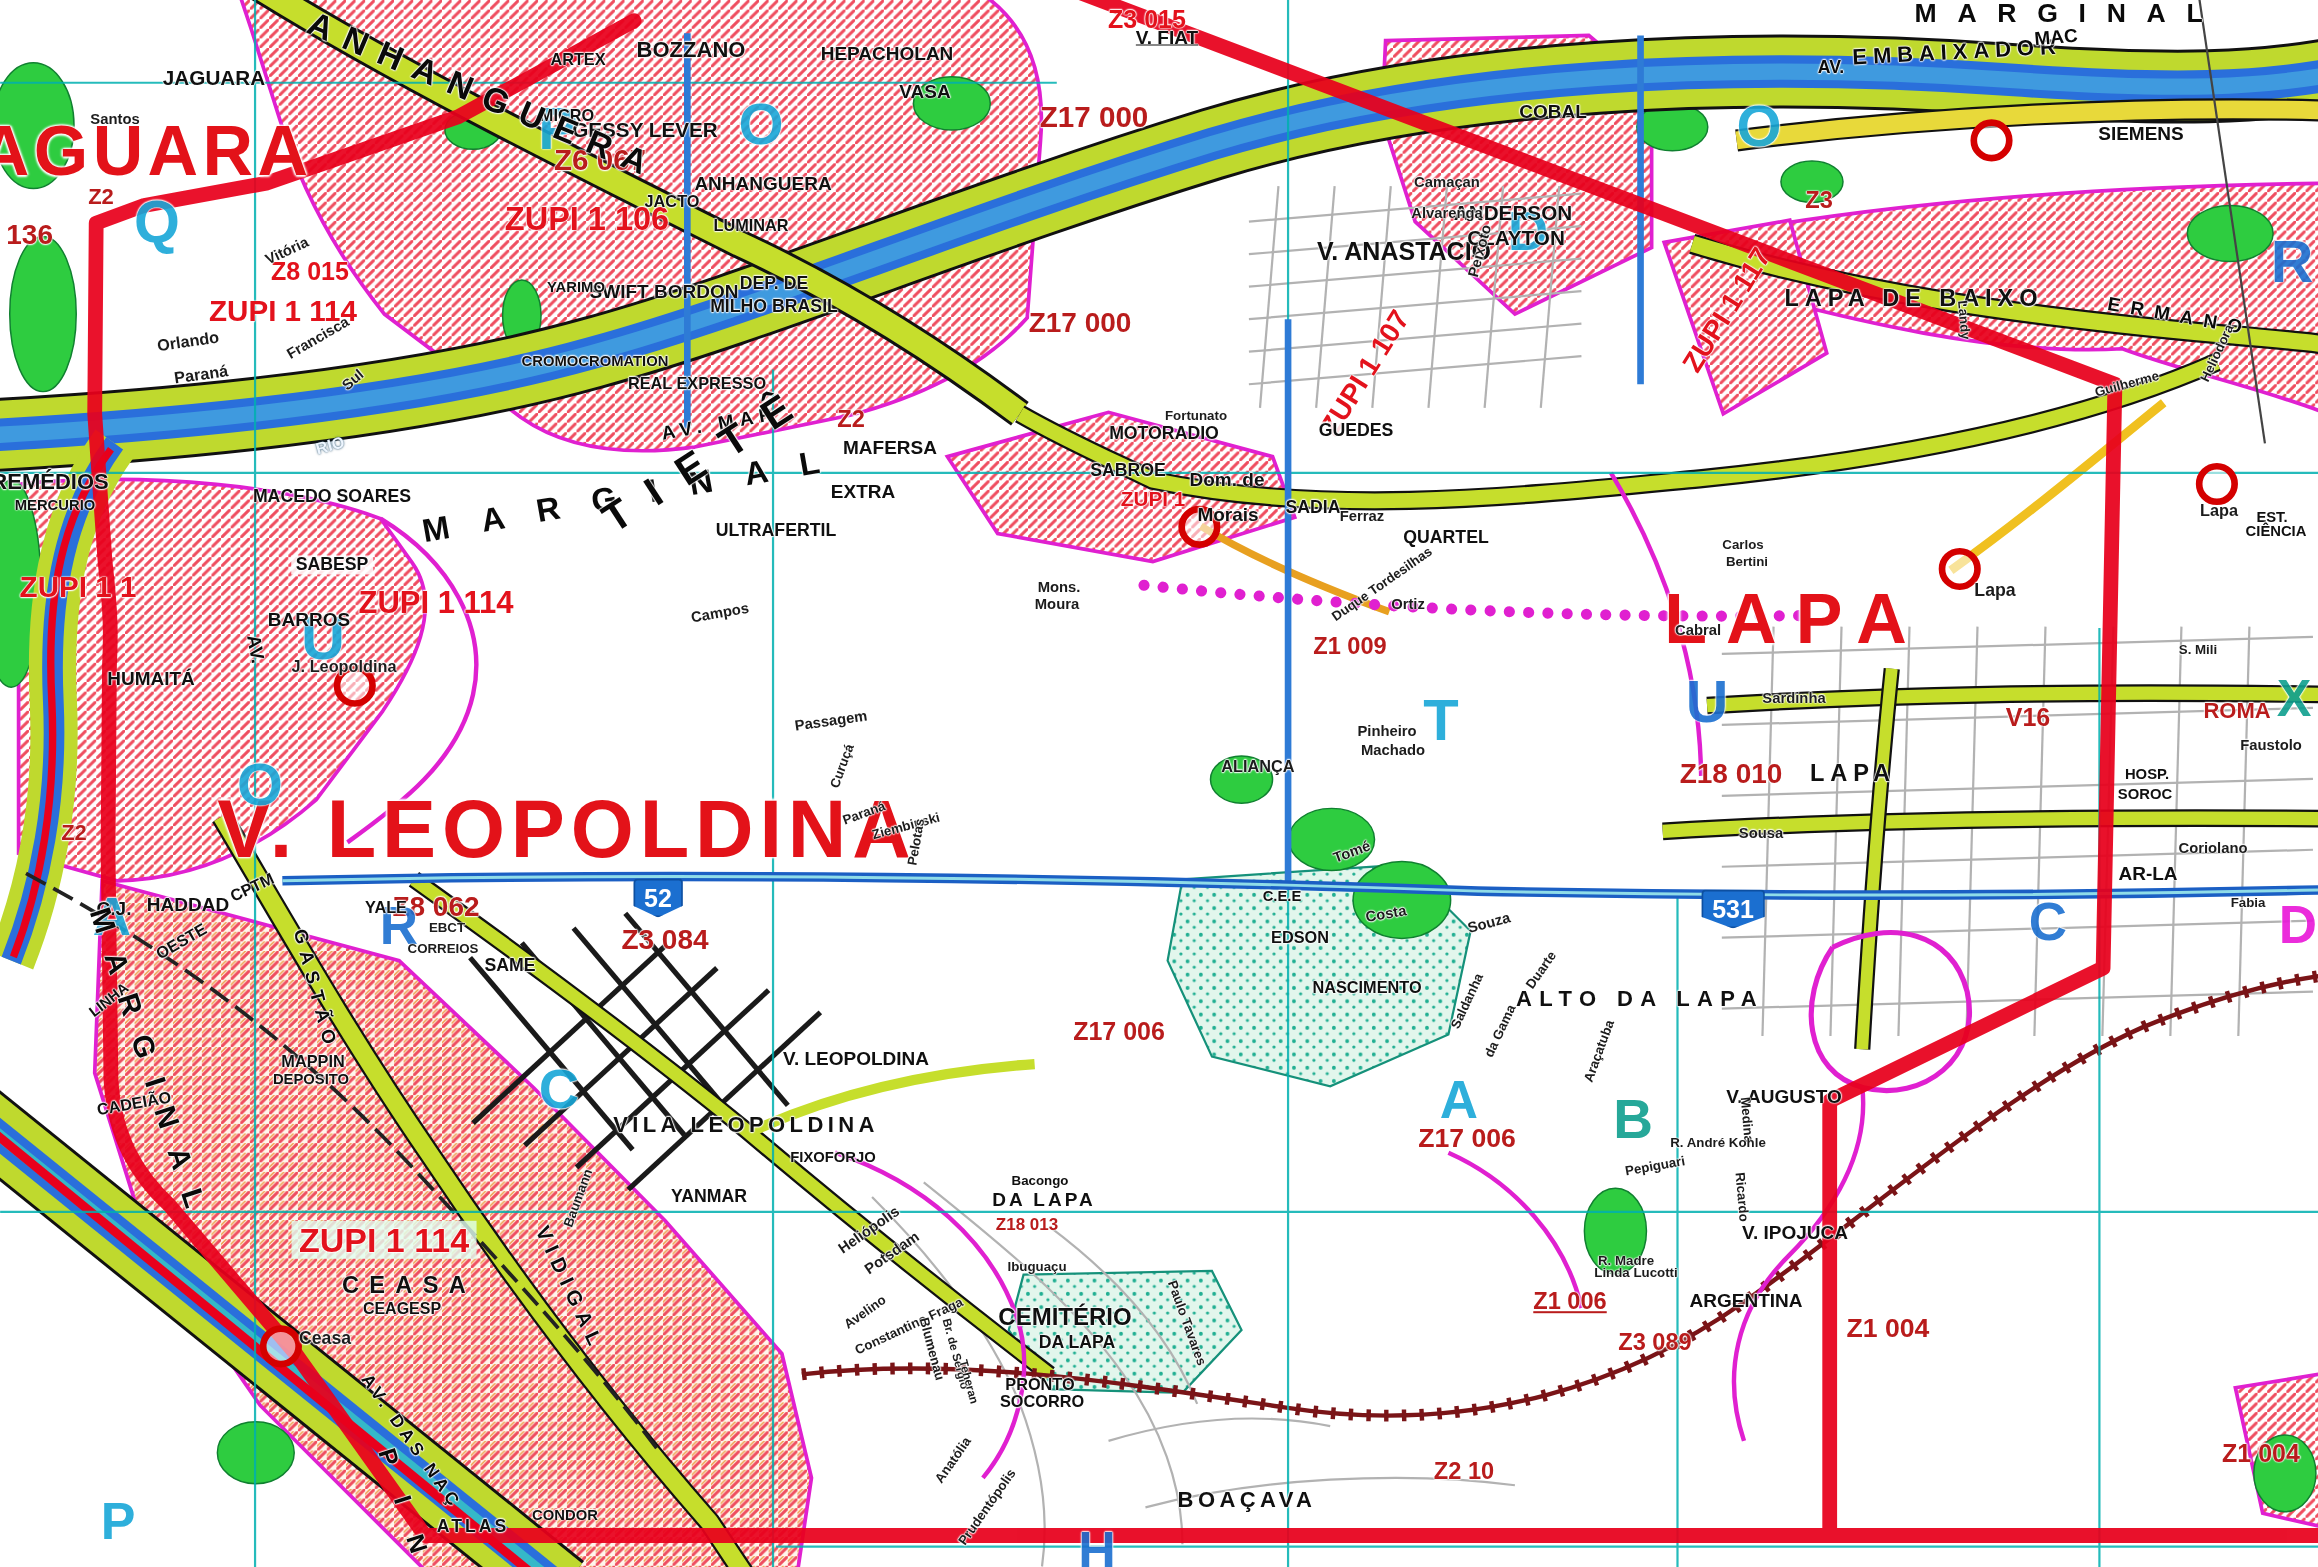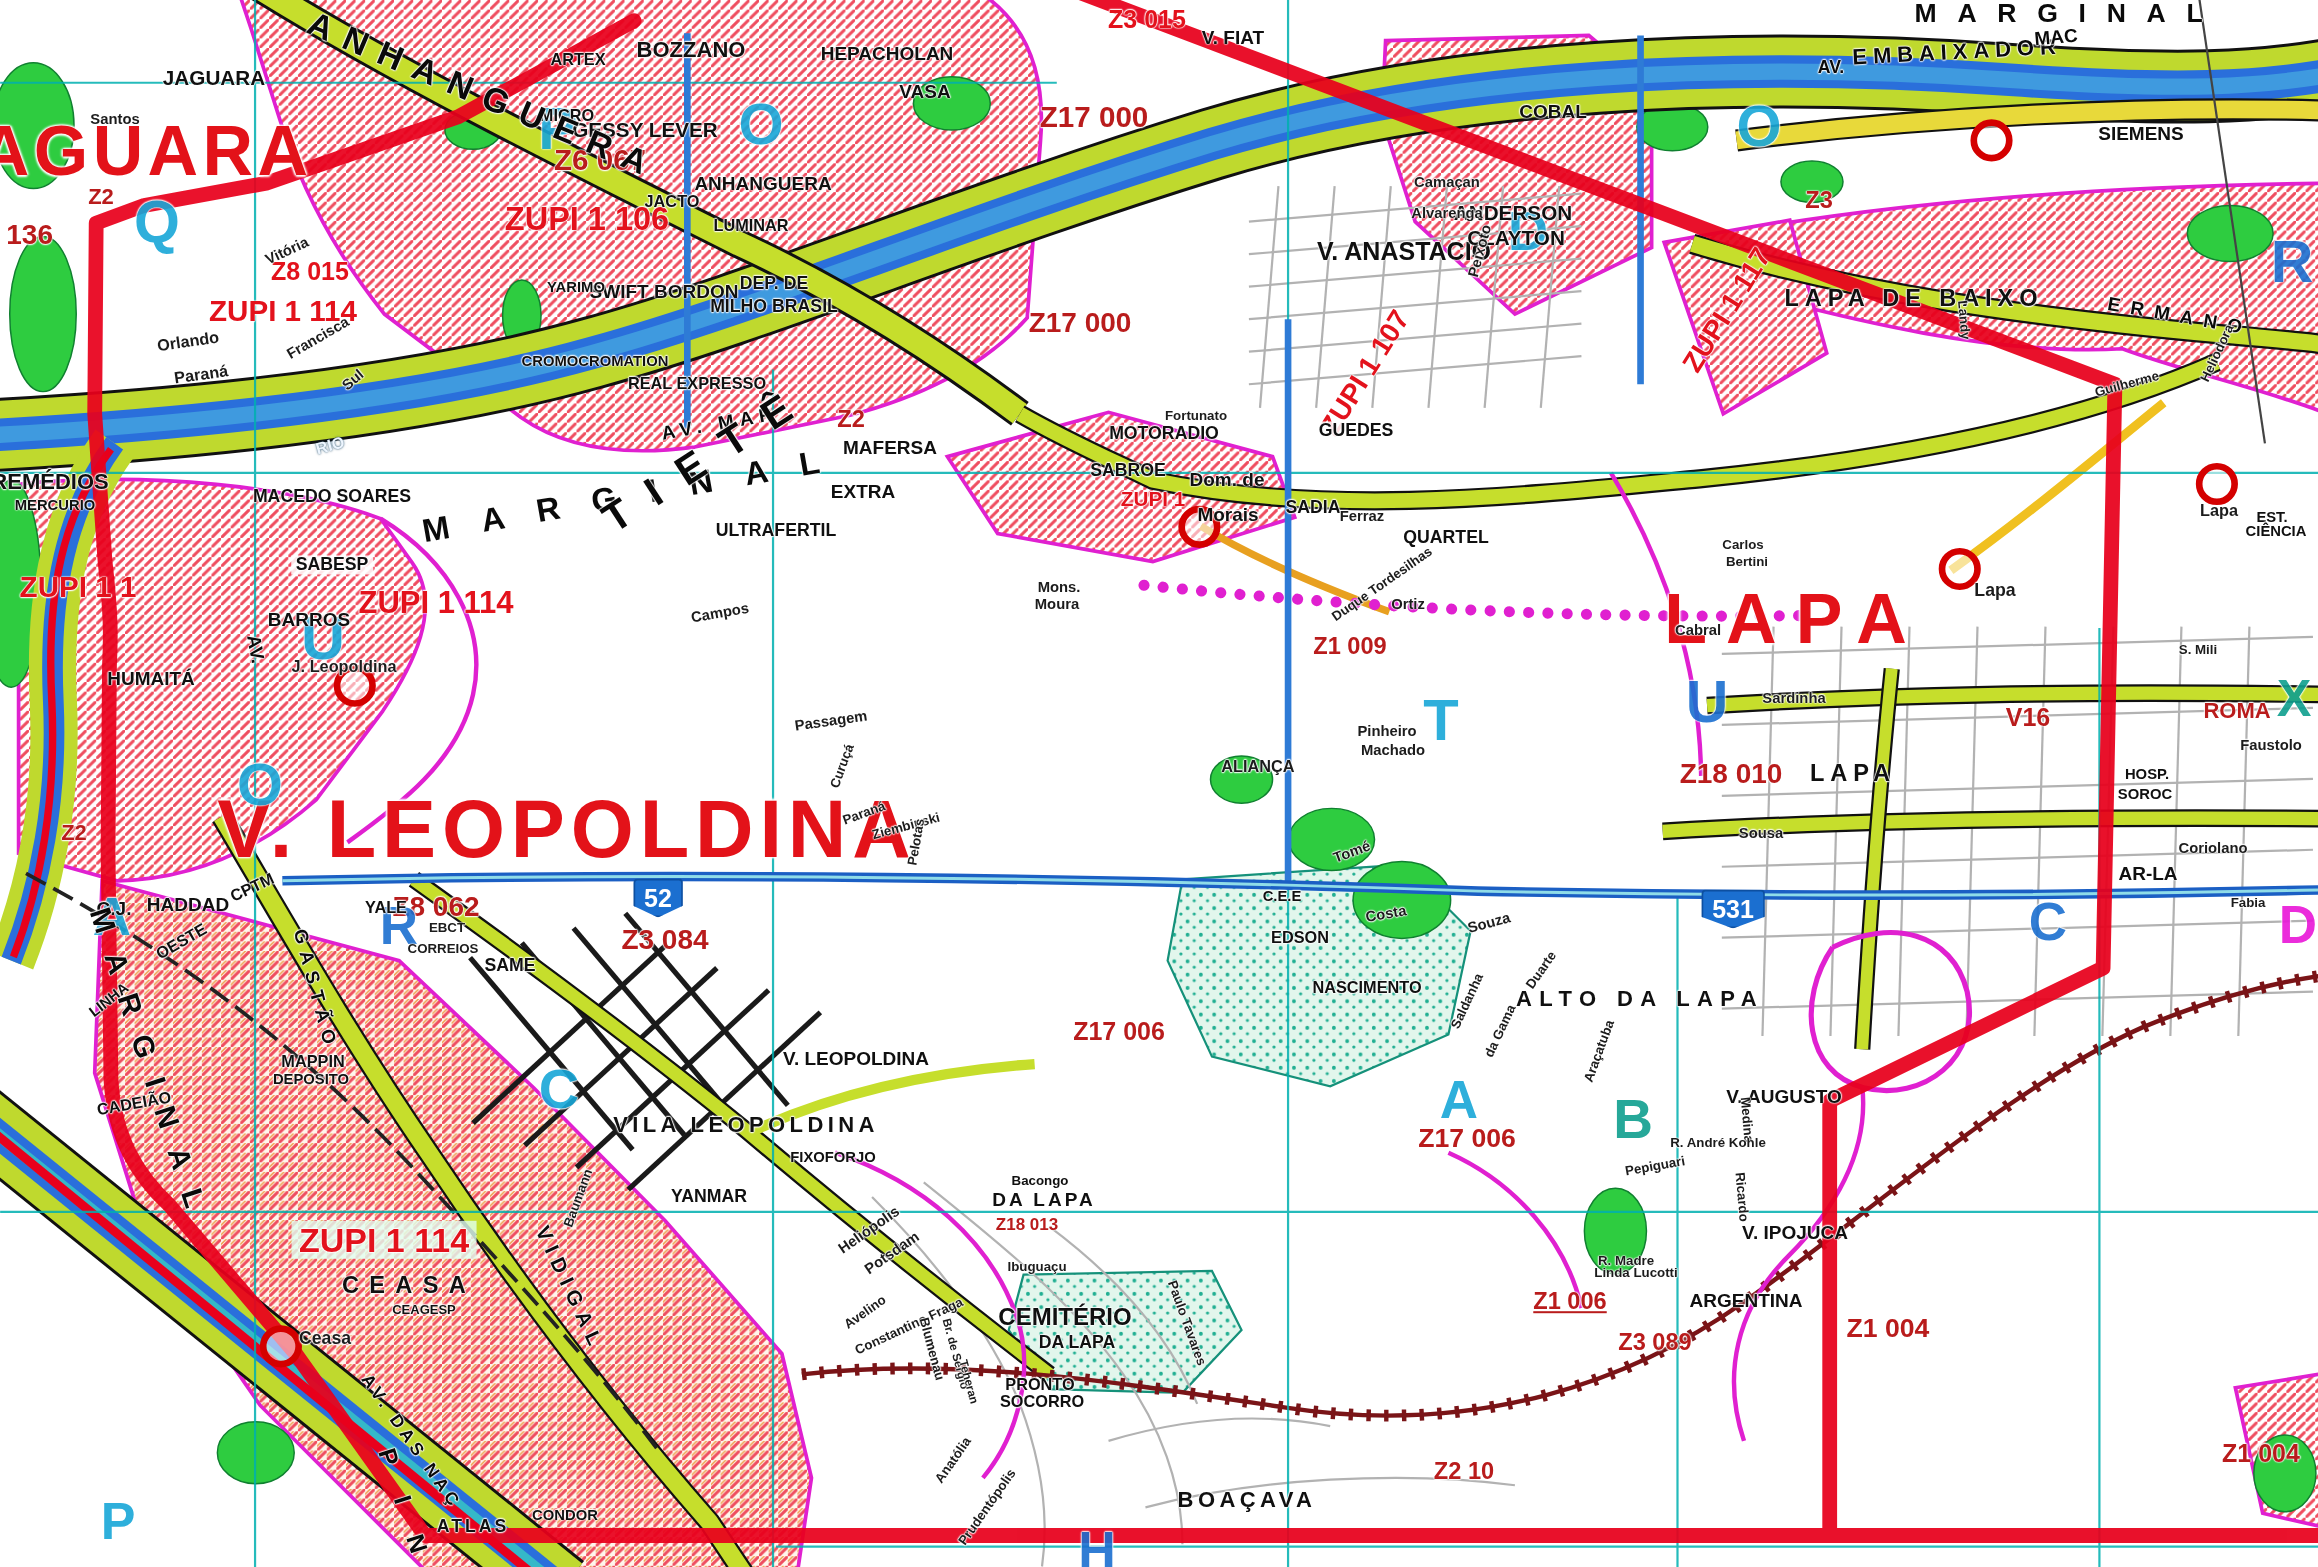--- a/index.html
+++ b/index.html
@@ -289,21 +289,21 @@
       <div class="lbl area" style="left: 645px; top: 130px; font-size: 20.7px; transform: translate(-50%, -50%) rotate(0deg);">GESSY LEVER</div>
       <div class="lbl area" style="left: 672px; top: 201px; font-size: 16.3px; transform: translate(-50%, -50%) rotate(0deg);">JACTO</div>
       <div class="lbl area" style="left: 763px; top: 183px; font-size: 19px; transform: translate(-50%, -50%) rotate(0deg);">ANHANGUERA</div>
       <div class="lbl area" style="left: 751px; top: 225px; font-size: 16.3px; transform: translate(-50%, -50%) rotate(0deg);">LUMINAR</div>
       <div class="lbl area" style="left: 664px; top: 291px; font-size: 19px; transform: translate(-50%, -50%) rotate(0deg);">SWIFT BORDON</div>
       <div class="lbl area" style="left: 576px; top: 287px; font-size: 14.8px; transform: translate(-50%, -50%) rotate(0deg);">YARIMO</div>
       <div class="lbl area" style="left: 774px; top: 284px; font-size: 17.7px; transform: translate(-50%, -50%) rotate(0deg);">DEP. DE</div>
       <div class="lbl area" style="left: 774px; top: 307px; font-size: 17.7px; transform: translate(-50%, -50%) rotate(0deg);">MILHO BRASIL</div>
       <div class="lbl area" style="left: 595px; top: 361px; font-size: 14.8px; transform: translate(-50%, -50%) rotate(0deg);">CROMOCROMATION</div>
       <div class="lbl area" style="left: 697px; top: 383px; font-size: 16.3px; transform: translate(-50%, -50%) rotate(0deg);">REAL EXPRESSO</div>
-      <div class="lbl area" style="left: 1233px; top: 37px; font-size: 19px; transform: translate(-50%, -50%) rotate(0deg);">V. FIAT</div>
+      <div class="lbl area" style="left: 1167px; top: 37px; font-size: 19px; transform: translate(-50%, -50%) rotate(0deg); text-decoration: underline;">V. FIAT</div>
       <div class="lbl area" style="left: 1553px; top: 111px; font-size: 19px; transform: translate(-50%, -50%) rotate(0deg);">COBAL</div>
       <div class="lbl area" style="left: 2141px; top: 133px; font-size: 19px; transform: translate(-50%, -50%) rotate(0deg);">SIEMENS</div>
       <div class="lbl area" style="left: 1404px; top: 251px; font-size: 25px; transform: translate(-50%, -50%) rotate(0deg);">V. ANASTACIO</div>
       <div class="lbl area" style="left: 1513px; top: 213px; font-size: 20.7px; transform: translate(-50%, -50%) rotate(0deg);">ANDERSON</div>
       <div class="lbl area" style="left: 1516px; top: 238px; font-size: 20.7px; transform: translate(-50%, -50%) rotate(0deg);">CLAYTON</div>
       <div class="lbl area" style="left: 1164px; top: 434px; font-size: 17.7px; transform: translate(-50%, -50%) rotate(0deg);">MOTORADIO</div>
       <div class="lbl area" style="left: 1128px; top: 471px; font-size: 17.7px; transform: translate(-50%, -50%) rotate(0deg);">SABROE</div>
       <div class="lbl area" style="left: 863px; top: 491px; font-size: 19px; transform: translate(-50%, -50%) rotate(0deg);">EXTRA</div>
       <div class="lbl area" style="left: 776px; top: 531px; font-size: 17.7px; transform: translate(-50%, -50%) rotate(0deg);">ULTRAFERTIL</div>
       <div class="lbl area" style="left: 332px; top: 497px; font-size: 17.7px; transform: translate(-50%, -50%) rotate(0deg);">MACEDO SOARES</div>
@@ -323,21 +323,21 @@
       <div class="lbl areabox" style="left: 1356px; top: 431px; font-size: 17.7px; transform: translate(-50%, -50%) rotate(0deg);">GUEDES</div>
       <div class="lbl area" style="left: 114px; top: 908px; font-size: 19px; transform: translate(-50%, -50%) rotate(0deg);">C.J.</div>
       <div class="lbl area" style="left: 188px; top: 904px; font-size: 19px; transform: translate(-50%, -50%) rotate(0deg);">HADDAD</div>
       <div class="lbl area" style="left: 252px; top: 887px; font-size: 16.3px; transform: translate(-50%, -50%) rotate(-25deg);">CPTM</div>
       <div class="lbl area" style="left: 181px; top: 941px; font-size: 16.3px; transform: translate(-50%, -50%) rotate(-30deg);">OESTE</div>
       <div class="lbl area" style="left: 109px; top: 1000px; font-size: 14.8px; transform: translate(-50%, -50%) rotate(-38deg);">LINHA</div>
       <div class="lbl area" style="left: 134px; top: 1103px; font-size: 16.3px; transform: translate(-50%, -50%) rotate(-10deg);">CADEIÃO</div>
       <div class="lbl area" style="left: 313px; top: 1061px; font-size: 16.3px; transform: translate(-50%, -50%) rotate(0deg);">MAPPIN</div>
       <div class="lbl area" style="left: 311px; top: 1079px; font-size: 14.8px; transform: translate(-50%, -50%) rotate(0deg);">DEPOSITO</div>
       <div class="lbl area" style="left: 409px; top: 1286px; font-size: 23.6px; letter-spacing: 10.3px; transform: translate(-50%, -50%) rotate(0deg);">CEASA</div>
-      <div class="lbl area" style="left: 424px; top: 1309px; font-size: 13px; transform: translate(-50%, -50%) rotate(0deg);">CEAGESP</div>
+      <div class="lbl area" style="left: 402px; top: 1309px; font-size: 16px; transform: translate(-50%, -50%) rotate(0deg);">CEAGESP</div>
       <div class="lbl street" style="left: 325px; top: 1339px; font-size: 17.7px; transform: translate(-50%, -50%) rotate(0deg);">Ceasa</div>
       <div class="lbl area" style="left: 709px; top: 1197px; font-size: 17.7px; transform: translate(-50%, -50%) rotate(0deg);">YANMAR</div>
       <div class="lbl area" style="left: 746px; top: 1125px; font-size: 22px; letter-spacing: 4.4px; transform: translate(-50%, -50%) rotate(0deg);">VILA LEOPOLDINA</div>
       <div class="lbl area" style="left: 510px; top: 966px; font-size: 17.7px; transform: translate(-50%, -50%) rotate(0deg);">SAME</div>
       <div class="lbl area" style="left: 386px; top: 907px; font-size: 16.3px; transform: translate(-50%, -50%) rotate(0deg);">YALE</div>
       <div class="lbl street" style="left: 447px; top: 928px; font-size: 13.3px; transform: translate(-50%, -50%) rotate(0deg);">EBCT</div>
       <div class="lbl street" style="left: 443px; top: 949px; font-size: 13.3px; transform: translate(-50%, -50%) rotate(0deg);">CORREIOS</div>
       <div class="lbl area" style="left: 856px; top: 1058px; font-size: 19px; transform: translate(-50%, -50%) rotate(0deg);">V. LEOPOLDINA</div>
       <div class="lbl area" style="left: 1300px; top: 937px; font-size: 16.3px; transform: translate(-50%, -50%) rotate(0deg); text-align: center;">EDSON</div>
       <div class="lbl area" style="left: 1367px; top: 987px; font-size: 16.3px; transform: translate(-50%, -50%) rotate(0deg);">NASCIMENTO</div>

